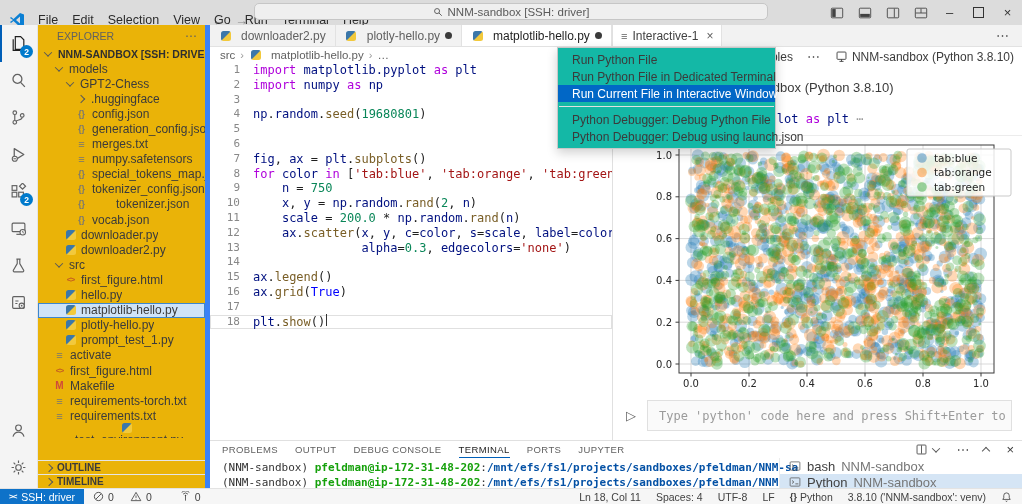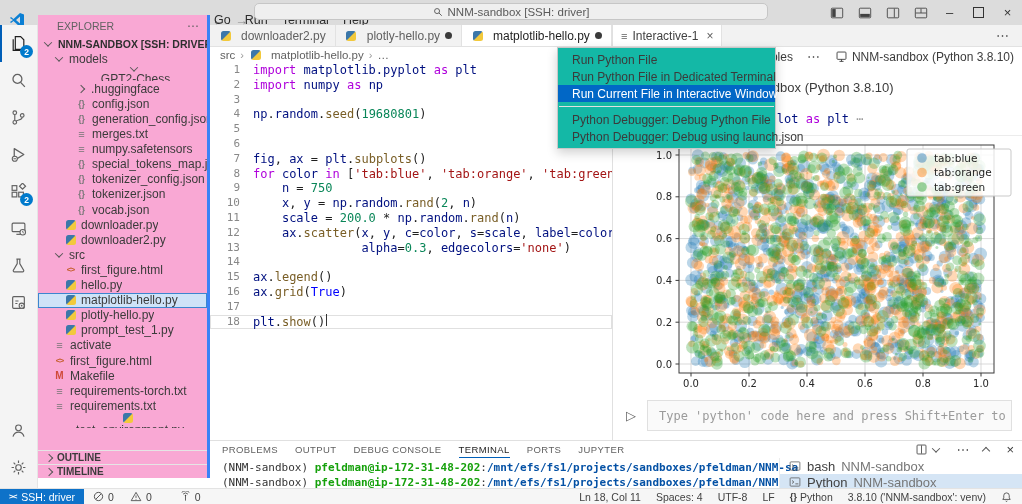--- a/index.html
+++ b/index.html
@@ -26,22 +26,22 @@
   
   .activitybar{position:absolute;left:0;top:25px;width:38px;height:463px;background:#f4f4f4;
                border-right:1px solid #e5e5e5;box-sizing:border-box}
   .ab-item{position:relative;width:37px;height:37px;display:flex;align-items:center;justify-content:center}
   .ab-item.active{box-shadow:inset 2px 0 0 #005fb8}
   .badge{position:absolute;right:4px;bottom:4px;min-width:13px;height:13px;border-radius:7px;background:#007acc;
          color:#fff;font-size:8.5px;display:flex;align-items:center;justify-content:center;font-weight:bold}
   .ab-bottom{position:absolute;bottom:2px;left:0;width:38px}
 
   
-  .sidebar{position:absolute;left:38px;top:15px;width:172px;height:463px;background:#f9a8d4;
-           border-right:3px solid #3b82f6;box-sizing:border-box;overflow:hidden}
+  .sidebar{position:absolute;left:38px;top:25px;width:172px;height:463px;background:#eab308;
+           border-right:5px solid #3b82f6;box-sizing:border-box;overflow:hidden}
   .sb-header{height:21px;display:flex;align-items:center;padding:0 8px 0 19px;font-size:10.5px;color:#616161}
   .sb-more{margin-left:auto;font-size:12px;color:#616161}
   .tree-row{display:flex;align-items:center;height:15.1px;font-size:12px;color:#3b3b3b;
             white-space:nowrap;overflow:hidden;box-sizing:border-box}
   .tree-row.root{font-weight:bold;font-size:10.5px;color:#2f2f2f}
   .tree-row.selected{background:#cfe3f8;box-shadow:inset 0 0 0 1px #3c86cf}
   .tree-label{overflow:hidden;text-overflow:clip}
   .chev{width:5px;height:5px;border-right:1.2px solid #585858;border-bottom:1.2px solid #585858;
         flex:none;margin:0 7px 0 3px}
   .chev.down{transform:rotate(45deg) translate(-1px,-1px)}
@@ -272,21 +272,21 @@
     </div>
     <div id="file-tree">
         <div class="tree-row root" style="padding-left: 4px;">
           <span class="chev down"></span>
           <span class="tree-label">NNM-SANDBOX [SSH: DRIVER]</span>
         </div>
         <div class="tree-row" style="padding-left: 15px;">
           <span class="chev down"></span>
           <span class="tree-label">models</span>
         </div>
-        <div class="tree-row" style="padding-left: 26px; flex-direction: column;">
+        <div class="tree-row" style="padding-left: 26px;">
           <span class="chev down"></span>
           <span class="tree-label">GPT2-Chess</span>
         </div>
         <div class="tree-row" style="padding-left: 37px;">
           <span class="chev right"></span>
           <span class="tree-label">.huggingface</span>
         </div>
         <div class="tree-row" style="padding-left: 37px;">
           <span class="fi fi-json"></span>
           <span class="tree-label">config.json</span>
@@ -304,21 +304,21 @@
           <span class="tree-label">numpy.safetensors</span>
         </div>
         <div class="tree-row" style="padding-left: 37px;">
           <span class="fi fi-json"></span>
           <span class="tree-label">special_tokens_map.json</span>
         </div>
         <div class="tree-row" style="padding-left: 37px;">
           <span class="fi fi-json"></span>
           <span class="tree-label">tokenizer_config.json</span>
         </div>
-        <div class="tree-row" style="padding-left: 37px;">
+        <div class="tree-row" style="padding-left: 37px; gap: 24px;">
           <span class="fi fi-json"></span>
           <span class="tree-label">tokenizer.json</span>
         </div>
         <div class="tree-row" style="padding-left: 37px;">
           <span class="fi fi-json"></span>
           <span class="tree-label">vocab.json</span>
         </div>
         <div class="tree-row" style="padding-left: 26px;">
           <span class="fi fi-py"></span>
           <span class="tree-label">downloader.py</span>

